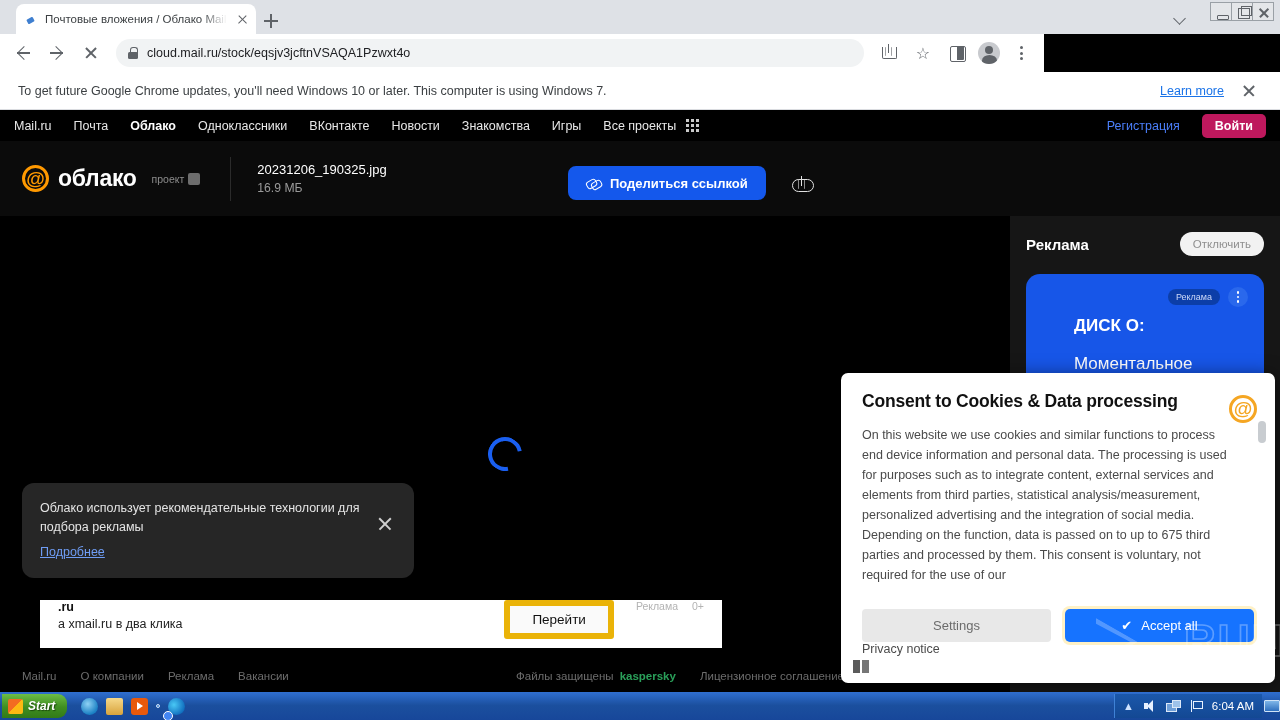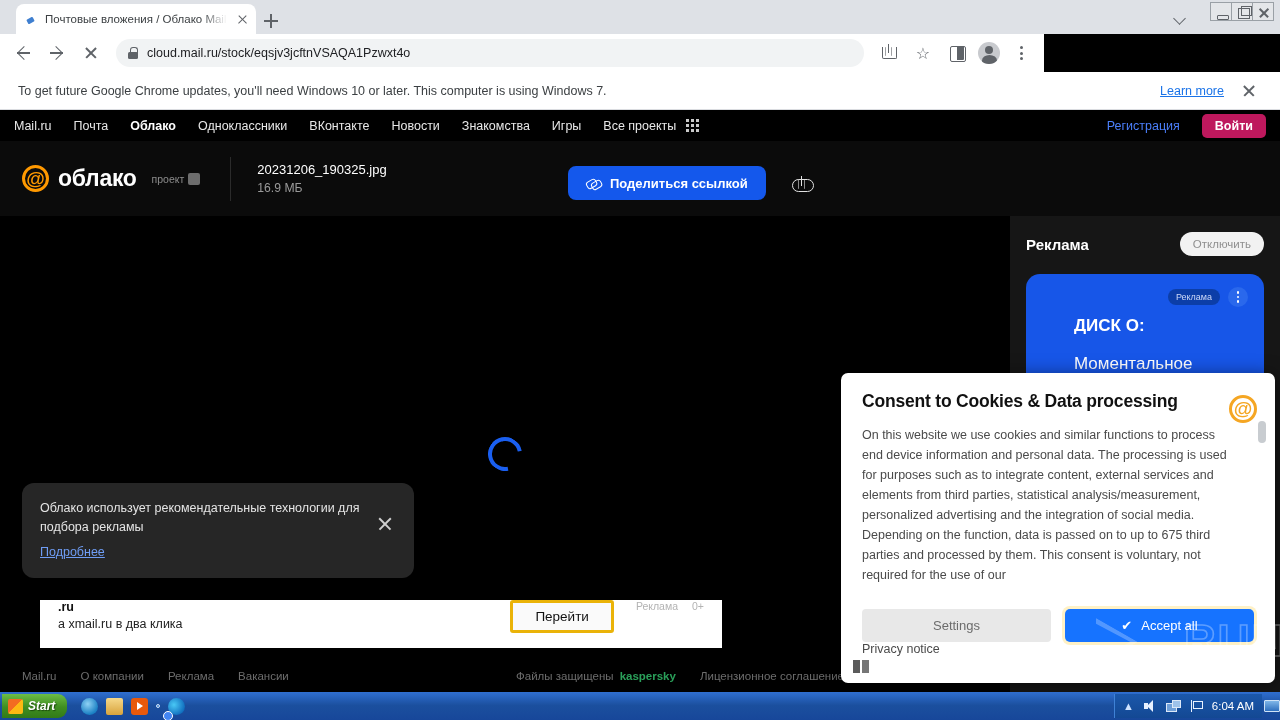--- a/index.html
+++ b/index.html
@@ -258,21 +258,21 @@
 
   
   .bottom-banner {
     position:absolute; left:40px; top:490px; width:682px; height:48px; background:#fff;
     display:flex; align-items:flex-start; padding:0 18px;
   }
   .bb-texts{flex:1 1 auto;}
   .bb-line1{ font-size:12.5px; color:#111; font-weight:bold; }
   .bb-line2{ font-size:12.5px; color:#222; margin-top:3px;}
   .bb-btn {
-    border:3px solid #eab308; border-radius:3px; padding:6px 22px;
+    border:6px solid #eab308; border-radius:3px; padding:6px 22px;
     font-size:13.5px; color:#111; background:#fafafa; margin-right:22px;
   }
   .bb-meta{ font-size:10.5px; color:#b3b3b3; display:flex; gap:14px; }
 
   
   .pg-footer {
     position:absolute; left:0; top:550px; width:1010px; height:32px;
     display:flex; align-items:center; padding:0 22px; gap:24px;
     font-size:11.5px; color:#6d6d6d;
   }

